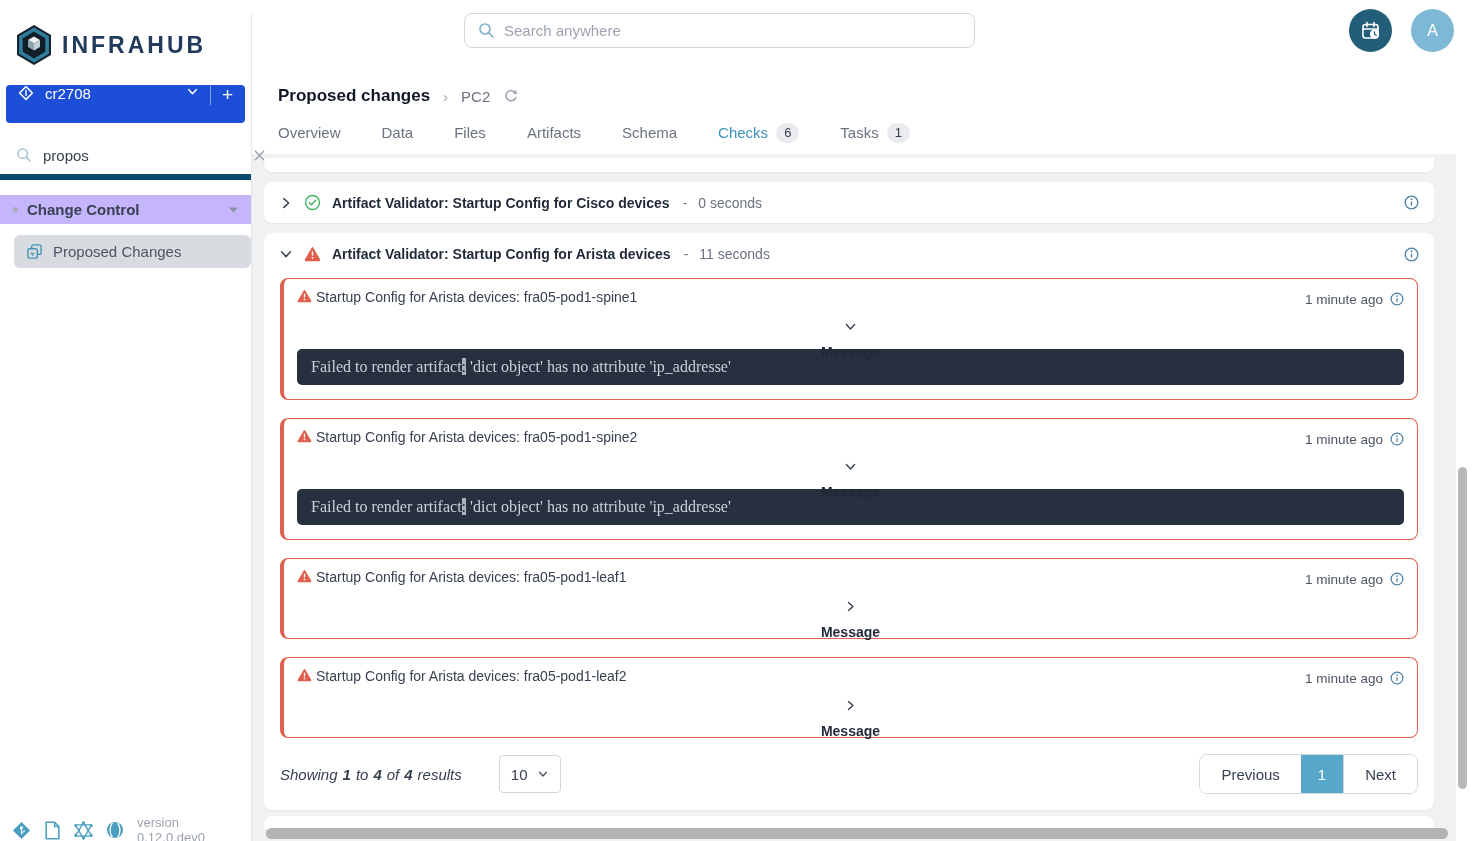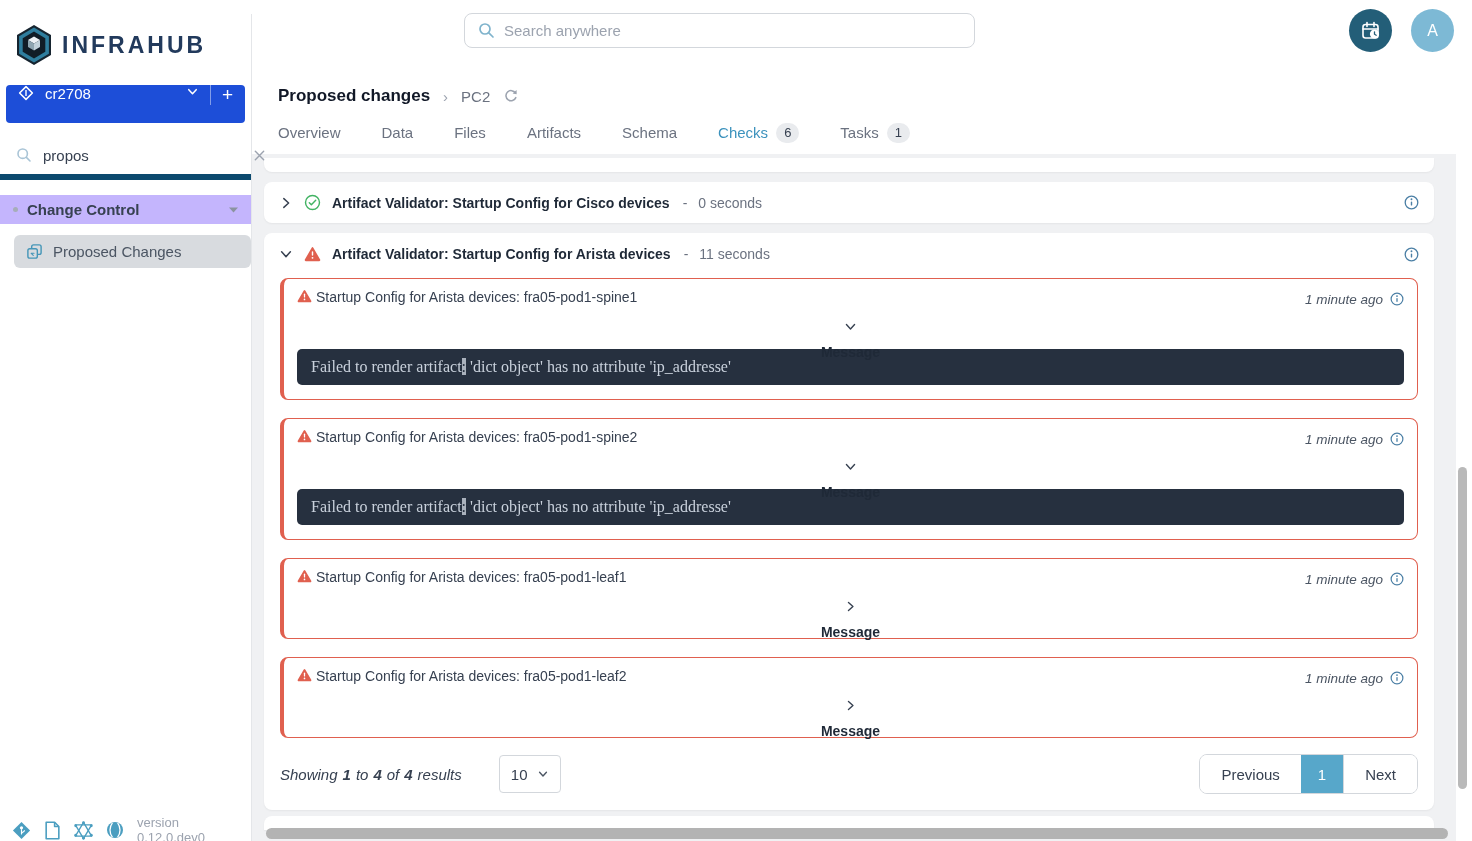--- a/index.html
+++ b/index.html
@@ -73,21 +73,21 @@
   .vrow-duration { font-size:14px; color:#6b7280; }
   .vrow-info { margin-left:auto; }
   .vrow.expanded { padding-bottom:16px; }
   .vrow.expanded .vrow-head { height:42px; }
 
   .check-card { margin:3px 16px 0 16px; border:1px solid #e0604f; border-left-width:4px;
     border-radius:8px; padding:10px 13px 14px 13px; background:#fff; }
   .check-card + .check-card { margin-top:18px; }
   .check-head { display:flex; gap:4px; height:20px; }
   .check-title { font-size:14px; color:#374151; }
-  .check-right { margin-left:auto; display:flex; align-items:center; gap:7px;font-style:italic; }
+  .check-right { margin-left:auto; display:flex; align-items:center; gap:7px; }
   .check-time { font-size:13.5px; color:#4b5563; }
   .msg-row { margin-top:11px; height:20px; display:flex; align-items:center; gap:11px; cursor:pointer;flex-direction:column; }
   .msg-label { font-size:14px; font-weight:700; color:#1f2937; }
   .code-block { margin-top:9px; height:36px; background:#26303f; border-radius:5px;
     display:flex; align-items:center; padding:0 14px; overflow:hidden; }
   .code-line { font-family:Liberation Serif, serif; font-size:16px; color:#c9d1dc; white-space:pre; }
   .code-cursor { background:#a9b1bc; color:#26303f; }
   .check-card.collapsed { padding-bottom:18px; }
 
   .pager { margin:16px 16px 0 16px; display:flex; align-items:center; }

